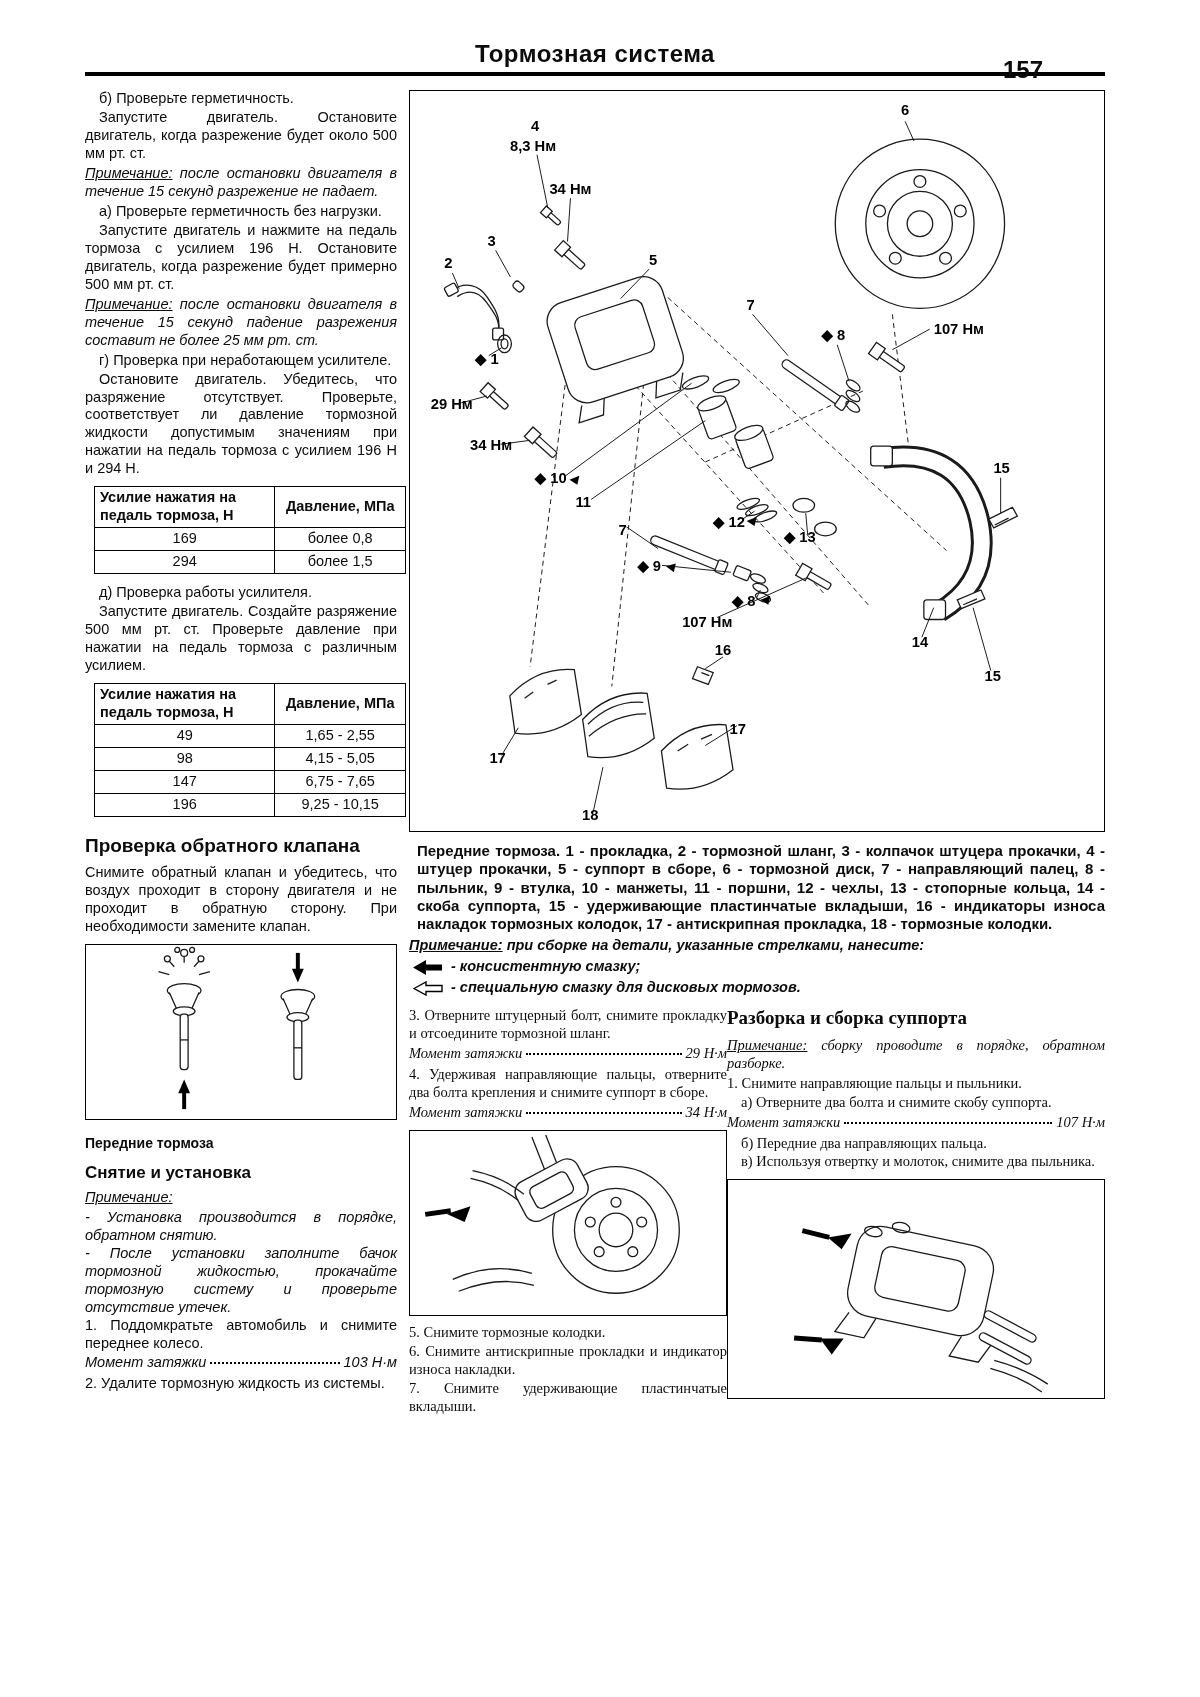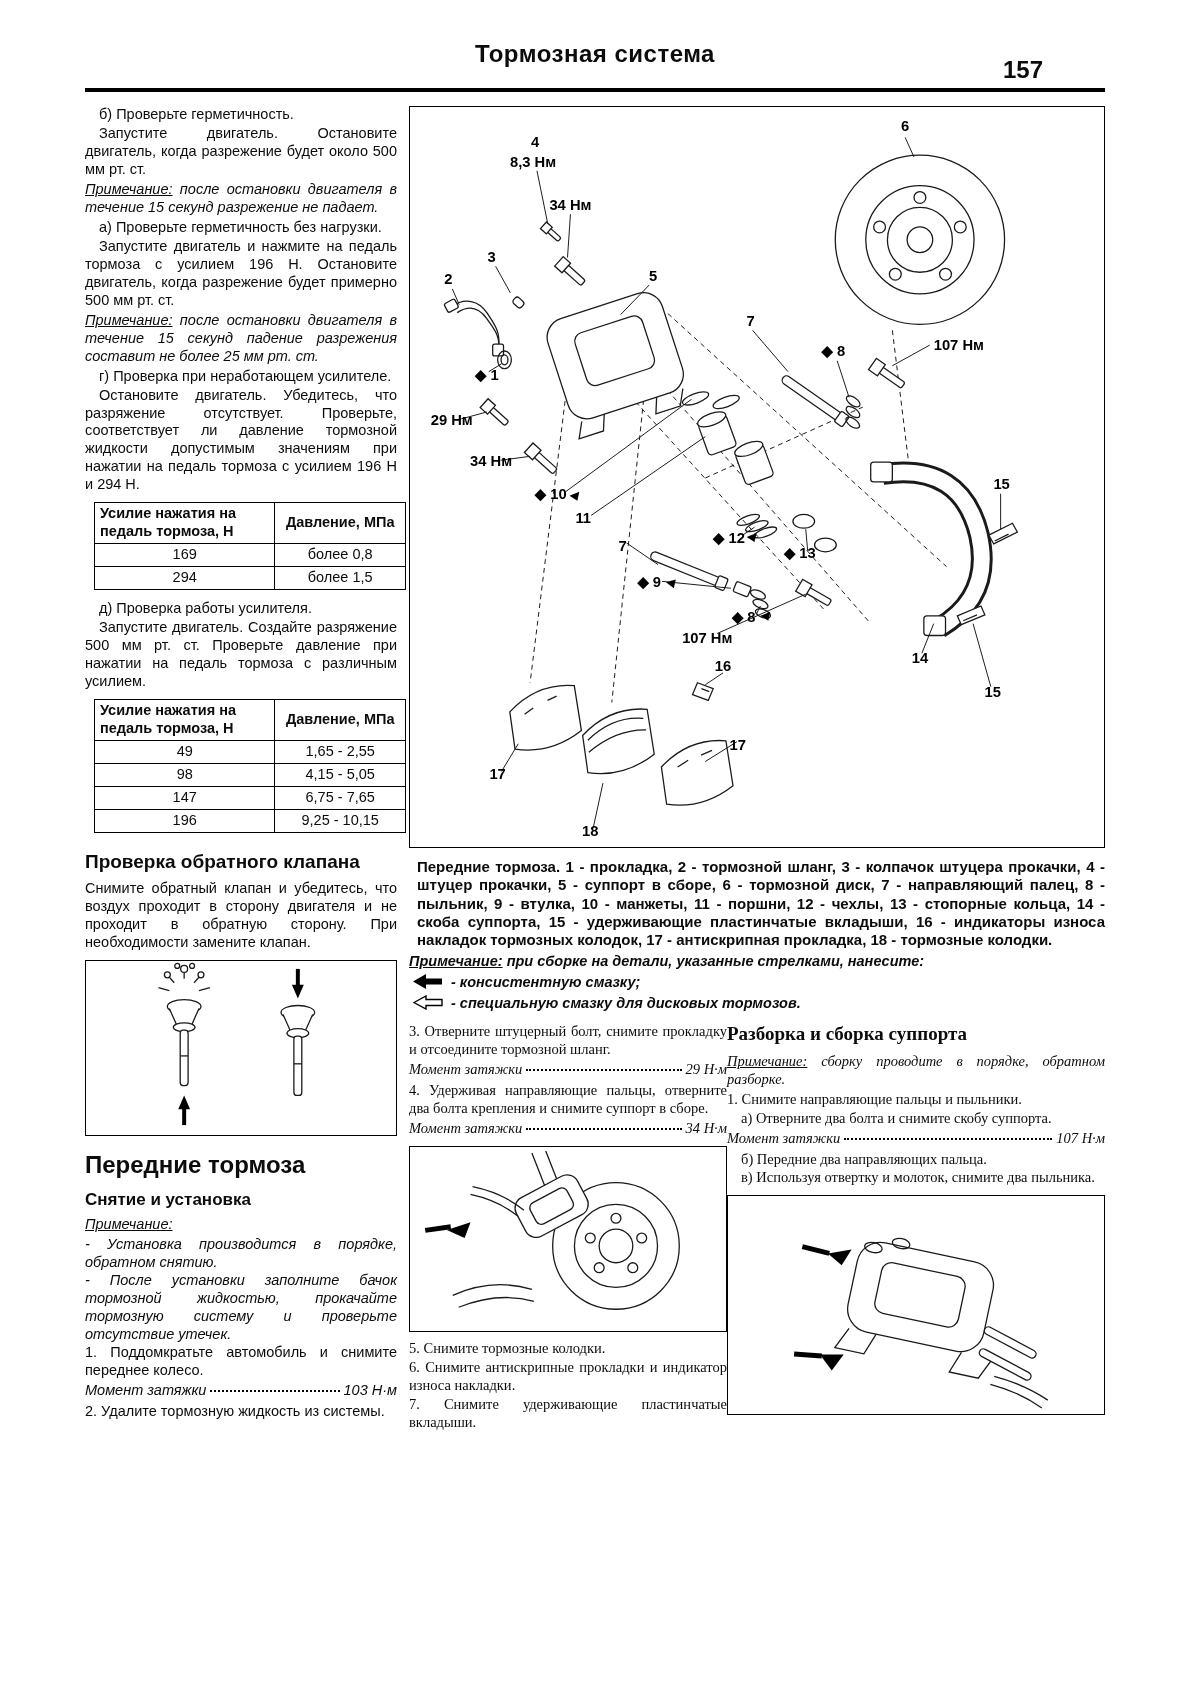--- a/index.html
+++ b/index.html
@@ -2,60 +2,60 @@
 <html><head>
 <meta charset="utf-8">
 <style>
   * { box-sizing: border-box; }
   html,body { margin:0; padding:0; background:#fff; }
   .page {
     width:1200px; height:1697px; position:relative; background:#fff;
     font-family:"Liberation Sans", sans-serif; color:#0c0c0c;
     padding:40px 95px 30px 85px;
   }
-  .page-header { position:relative; text-align:center; border-bottom:4px solid #000; padding-bottom:20px; margin-bottom:14px; }
+  .page-header { position:relative; text-align:center; border-bottom:4px solid #000; padding-bottom:4px; margin-bottom:14px; }
   .page-title { font-size:24px; font-weight:bold; letter-spacing:0.5px; }
   .page-number { position:absolute; right:62px; top:16px; font-size:24px; font-weight:bold; }
 
   .content { display:flex; gap:12px; }
   .col-left { width:312px; flex:none; font-size:14.5px; line-height:1.24; text-align:justify; }
   .col-right { flex:1; min-width:0; font-size:14.5px; line-height:1.24; }
 
   .p { margin:0 0 1px 0; text-indent:14px; }
   .p.noindent { text-indent:0; }
   .note { margin:2px 0; font-style:italic; text-align:justify; }
   .note .note-label { text-decoration:underline; }
   .note-item { margin:0; font-style:italic; text-align:justify; }
 
   .spec-table { width:100%; border-collapse:collapse; margin:8px 0 10px 9px; }
   .spec-table th, .spec-table td { border:1.5px solid #000; padding:2px 5px; font-size:14.5px; }
   .spec-table th { font-weight:bold; text-align:left; vertical-align:middle; }
   .spec-table th.c2h { text-align:center; width:42%; }
   .spec-table td { text-align:center; }
 
-  .h-big { font-size:24px; font-weight:bold; margin:16px 0 8px 0; line-height:1.12; text-align:left; }
+  .h-big { font-size:14px; font-weight:bold; margin:16px 0 8px 0; line-height:1.12; text-align:left; }
   .h-med { font-size:19px; font-weight:bold; margin:18px 0 8px 0; line-height:1.12; text-align:left; }
   .h-sub { font-size:17px; font-weight:bold; margin:10px 0 6px 0; text-align:left; }
 
   .torque { display:flex; align-items:baseline; font-style:italic; margin:2px 0 3px 0; }
   .torque .t-label { white-space:nowrap; }
   .torque .leader { flex:1; border-bottom:2px dotted #000; margin:0 4px; transform:translateY(-3px); min-width:20px; }
   .torque .t-value { white-space:nowrap; }
 
   .figbox { border:1.5px solid #000; background:#fff; margin:8px 0; overflow:hidden; }
   .figbox svg { display:block; width:100%; height:100%; }
   .fig-main { height:742px; margin-top:0; }
   .fig-valve { height:176px; }
   .fig-mid { height:186px; }
   .fig-right { height:220px; }
 
   .caption { font-weight:bold; text-align:justify; margin:10px 0 4px 8px; font-size:15px; line-height:1.22; }
   .fig-note { font-weight:bold; font-style:italic; margin:4px 0 2px 0; }
   .fig-note .note-label { text-decoration:underline; }
-  .legend-row { display:flex; align-items:flex-start; gap:8px; font-weight:bold; font-style:italic; margin:3px 0 3px 4px; }
+  .legend-row { display:flex; align-items:center; gap:8px; font-weight:bold; font-style:italic; margin:3px 0 3px 4px; }
   .legend-row svg { flex:none; }
 
   .two-col { display:flex; gap:0; margin-top:10px;font-family:Liberation Serif, serif; }
   .sub-mid { width:318px; flex:none; text-align:justify; }
   .sub-right { flex:1; min-width:0; text-align:justify; }
 
   
   svg text { font-family:"Liberation Sans", sans-serif; font-weight:bold; font-size:15px; fill:#000; }
   .lines { stroke:#1a1a1a; stroke-width:1.3; fill:none; }
   .fillw { fill:#fff; stroke:#1a1a1a; stroke-width:1.3; }

